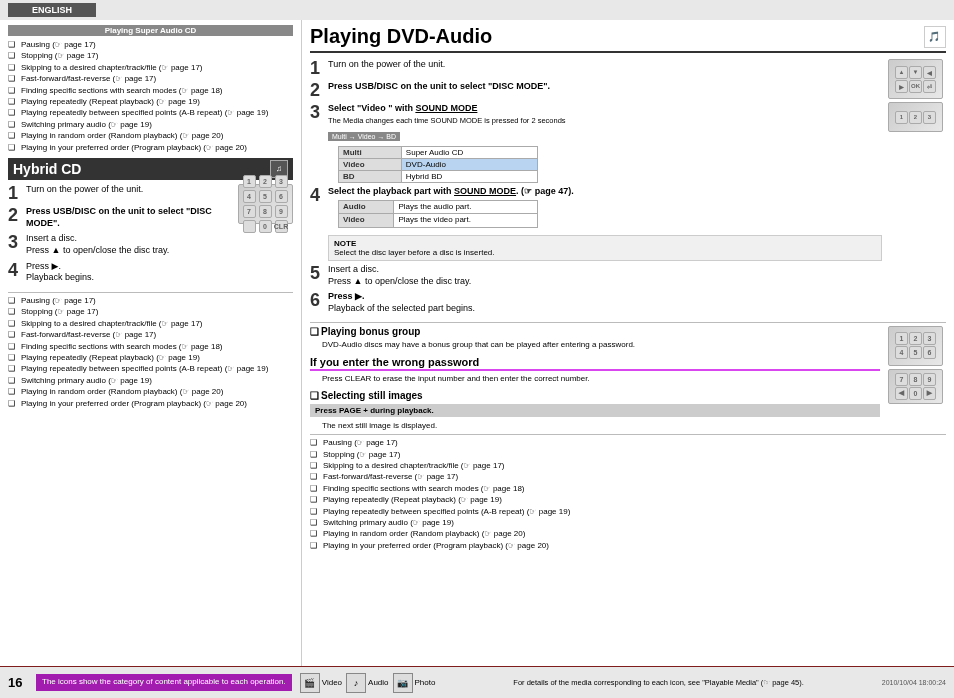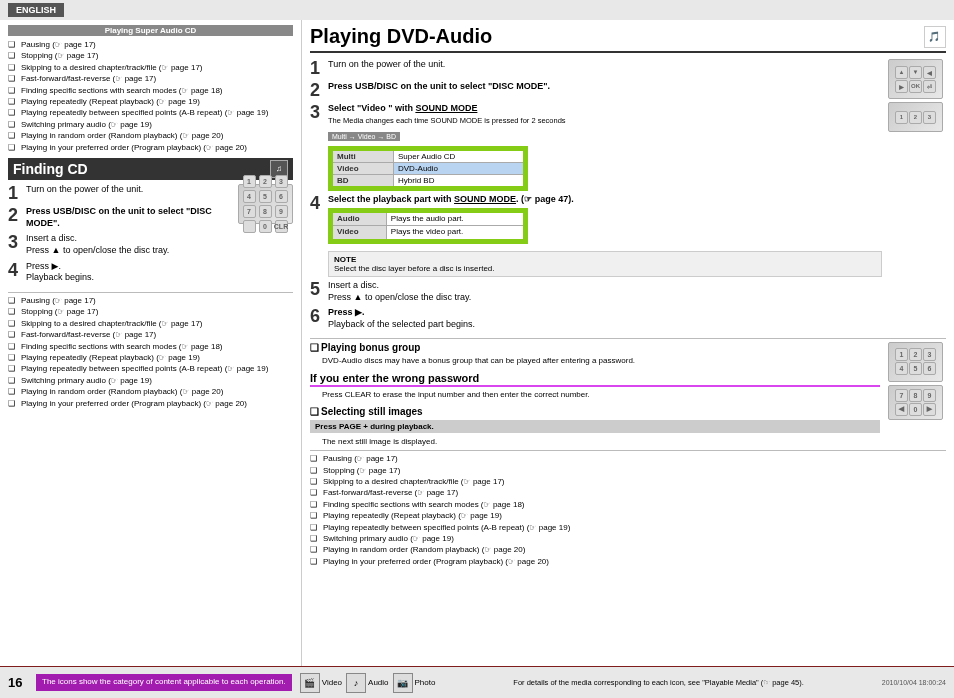--- a/index.html
+++ b/index.html
@@ -21,21 +21,21 @@
     .header {
       background: #e8e8e8;
       padding: 3px 8px;
       display: flex;
       align-items: center;
     }
     .english-tab {
       background: #555;
       color: #fff;
       font-size: 9px;
-      padding: 2px 8px;
+      padding: 2px 24px;
       font-weight: bold;
     }
     
     .main-content {
       display: flex;
       flex: 1;
       background: #fff;
     }
     
     .left-col {
@@ -97,24 +97,24 @@
     .step-text {
       font-size: 9px;
       line-height: 1.3;
       flex: 1;
     }
     .step-text strong {
       font-weight: bold;
     }
     
     .mode-table {
-      border: 5px solid #84cc16;
+      border: 1px solid #84cc16;
       border-collapse: collapse;
       font-size: 8px;
-      margin: 3px 0;
+      margin: 3px 10px;
       width: 200px;
     }
     .mode-table td {
       border: 1px solid #aaa;
       padding: 1px 4px;
     }
     .mode-table .label-cell {
       background: #ddd;
       font-weight: bold;
       color: #333;
@@ -349,21 +349,21 @@
           </li>
         <li>
             <span>Playing in random order (Random playback) (☞ page 20)</span>
           </li>
         <li>
             <span>Playing in your preferred order (Program playback) (☞ page 20)</span>
           </li>
       </ul>
 
       <div class="playing-cd-header">
-        <span class="playing-cd-title">Finding CD</span>
+        <span class="playing-cd-title">Hybrid CD</span>
         <div class="cd-icon">♫</div>
       </div>
 
       <div class="step-row">
         <div class="step-content">
           <div class="step">
             <span class="step-num">1</span>
             <span class="step-text">Turn on the power of the unit.</span>
           </div>
           <div class="step">

